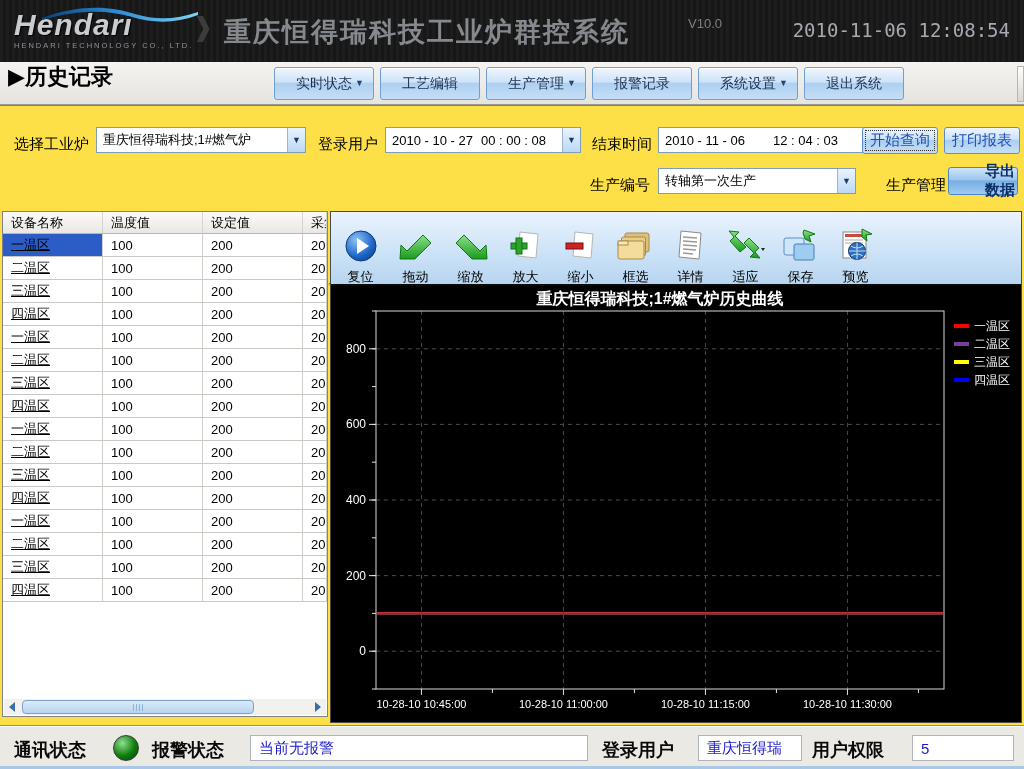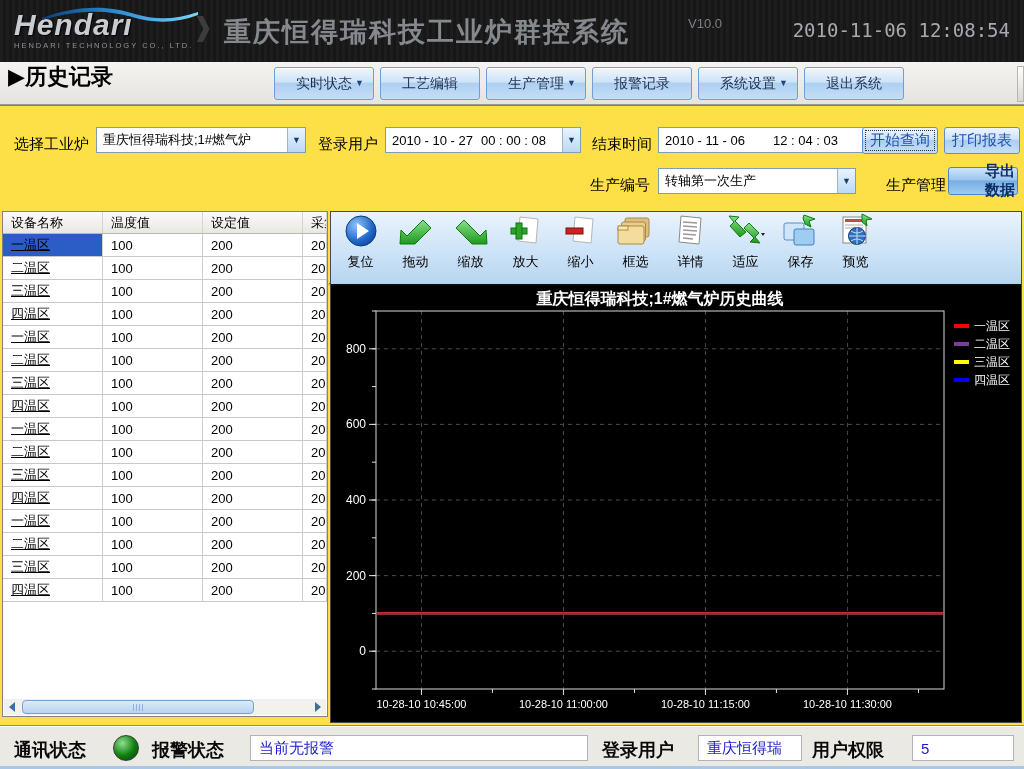--- a/index.html
+++ b/index.html
@@ -86,21 +86,21 @@
   .hthumb i { display:block; width:1px; height:7px; background:#8fb4d8; }
   .hspacer { flex:1; }
 
   
   .cpanel { position:absolute; left:330px; top:211px; width:692px; height:512px; background:#000;
     border:1px solid #4a4a4a; }
   .ctoolbar { position:absolute; left:0; top:0; width:690px; height:74px;
     background:linear-gradient(#eaf3fd,#cde3f7 55%,#b7d5f0); border-bottom:2px solid #0a0a0a;
     display:flex; padding-left:2px; }
   .titem { width:55px; height:72px; display:flex; flex-direction:column; align-items:center;
-    padding-top:1px; cursor:pointer; }
+    padding-top:16px; cursor:pointer; }
   .titem .ic { width:40px; height:40px; }
   .titem .lb { font-size:13px; color:#000; margin-top:0px; white-space:nowrap; }
   .chart-area { position:absolute; left:0; top:74px; width:690px; height:436px; }
 
   
   .sbar { position:absolute; left:0; top:725px; width:1024px; height:44px; background:#ebe9e4;
     border-top:1px solid #8f8d88; box-shadow:inset 0 1px 0 #fdfdfb; border-bottom:3px solid #a9c7e6; }
   .slabel { position:absolute; top:12px; font-size:18px; font-weight:bold; color:#0a0a0a; }
   .led { position:absolute; left:113px; top:9px; width:26px; height:26px; border-radius:50%;
     background:radial-gradient(circle at 35% 30%,#8fe08f,#0e7d0e 55%,#053f05); border:1px solid #3a3a36; }

